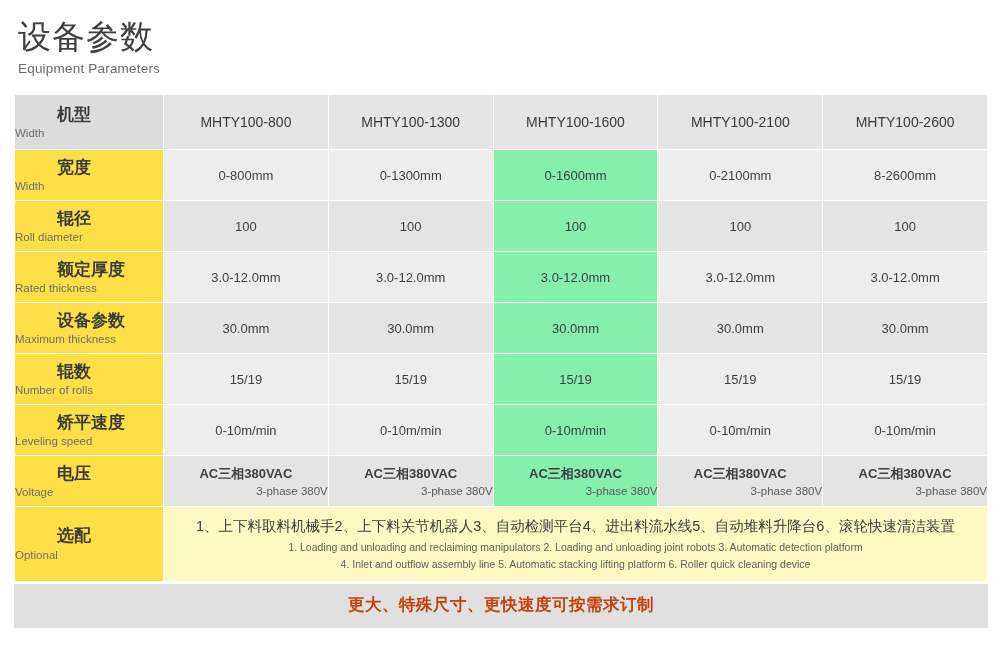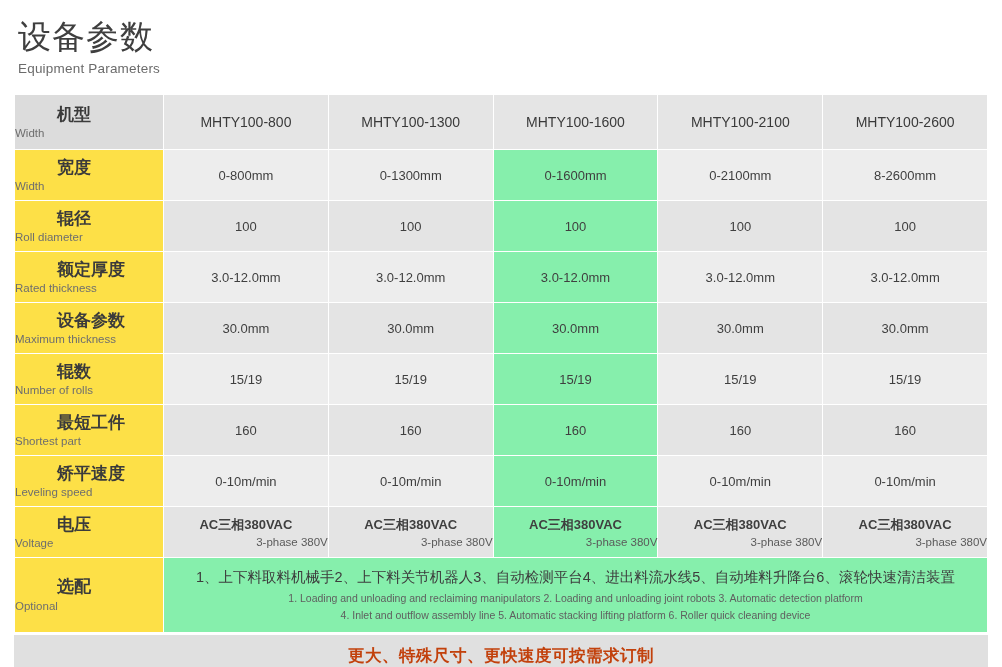--- a/index.html
+++ b/index.html
@@ -92,21 +92,21 @@
     height: 54px;
     font-size: 14px;
     color: #3a3a3a;
     text-align: center;
   }
   .head-label {
     background: #dcdcdc;
   }
 
   .opt-row td.opt-body {
-    background: #86efac;
+    background: #fef9c3;
     padding: 9px 10px 10px 10px;
     text-align: center;
   }
   .opt-cn {
     font-size: 14.5px;
     color: #3c3c3c;
     line-height: 1.4;
   }
   .opt-en {
     font-size: 10.5px;
@@ -208,31 +208,20 @@
           <div class="label-cn">辊数</div>
           <div class="label-en">Number of rolls</div>
         </td>
         <td class="val shade-a">15/19</td>
         <td class="val shade-a">15/19</td>
         <td class="val hi">15/19</td>
         <td class="val shade-a">15/19</td>
         <td class="val shade-a">15/19</td>
       </tr>
 
-      <tr>
-        <td class="label-cell">
-          <div class="label-cn">最短工件</div>
-          <div class="label-en">Shortest part</div>
-        </td>
-        <td class="val shade-b">160</td>
-        <td class="val shade-b">160</td>
-        <td class="val hi">160</td>
-        <td class="val shade-b">160</td>
-        <td class="val shade-b">160</td>
-      </tr>
 
       <tr>
         <td class="label-cell">
           <div class="label-cn">矫平速度</div>
           <div class="label-en">Leveling speed</div>
         </td>
         <td class="val shade-a">0-10m/min</td>
         <td class="val shade-a">0-10m/min</td>
         <td class="val hi">0-10m/min</td>
         <td class="val shade-a">0-10m/min</td>

